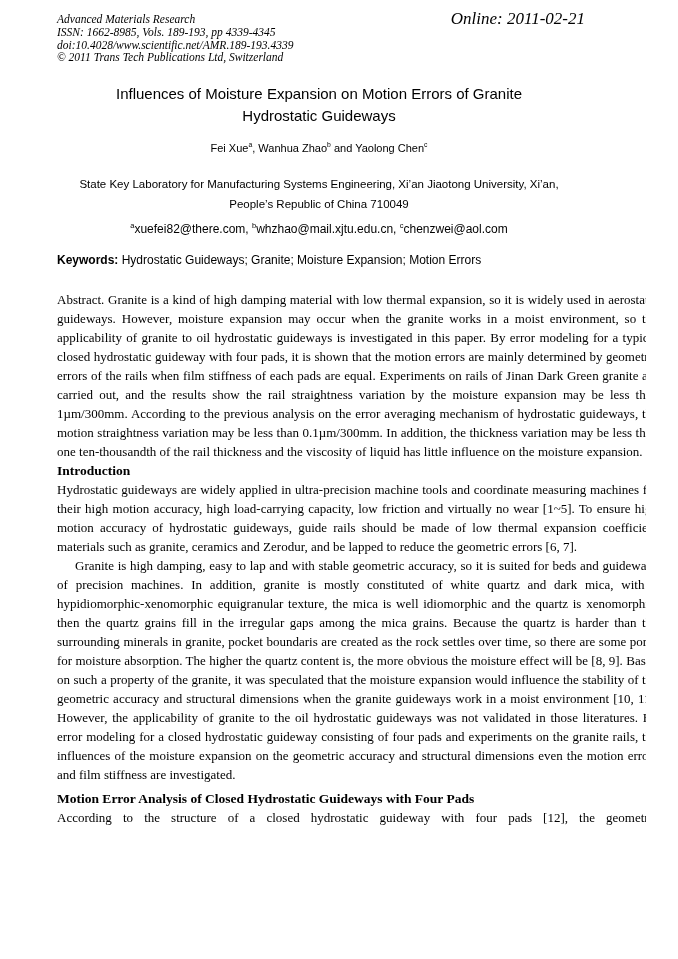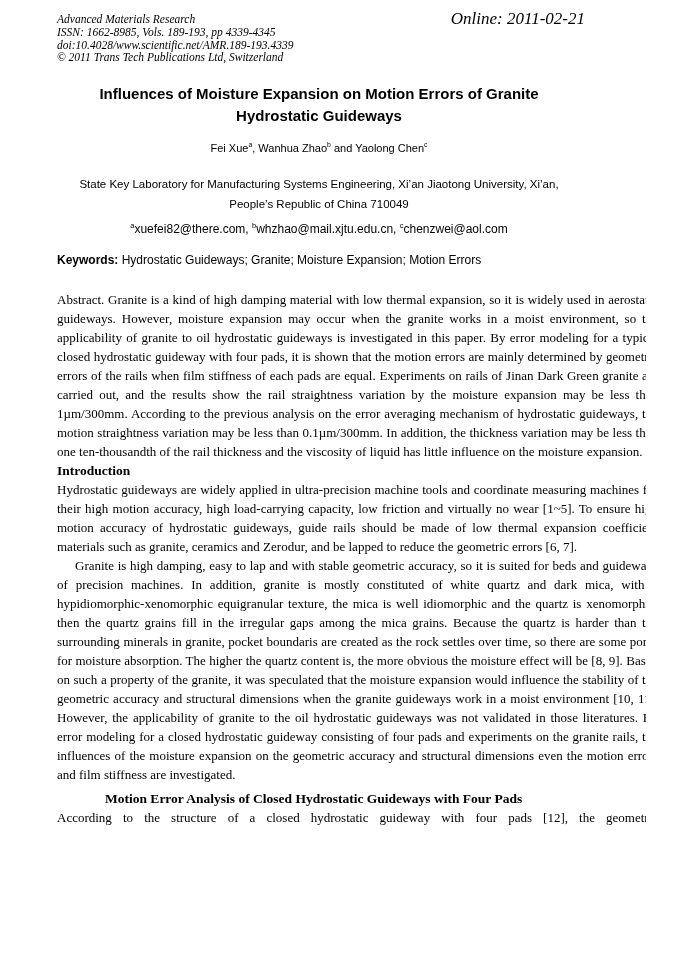--- a/index.html
+++ b/index.html
@@ -24,21 +24,21 @@
     font-family: "Liberation Serif", serif;
     font-style: italic; font-size: 17px; line-height: 12.8px;
     white-space: nowrap;
   }
   
   .front {
     position: absolute; left: 0; right: 8px; top: 83px;
     text-align: center;
     font-family: "Liberation Sans", sans-serif;
   }
-  .title { font-weight: bold; font-size: 15px; line-height: 22px; }
+  .title { font-weight: normal; font-size: 15px; line-height: 22px; }
   .authors { margin-top: 13px; font-size: 11px; line-height: 17px; }
   .authors sup, .emails sup { font-size: 62%; line-height: 0; vertical-align: super; }
   .affiliation { margin-top: 17px; font-size: 11.5px; line-height: 20px; }
   .emails { margin-top: 8px; font-size: 12px; line-height: 15px; }
   
   .keywords {
     position: absolute; left: 57px; top: 253px;
     font-family: "Liberation Sans", sans-serif;
     font-size: 12px; line-height: 15px;
   }
@@ -50,21 +50,21 @@
     font-size: 13px; line-height: 19px;
     text-align: justify;
   }
   .main p { margin: 0; }
   .abstract-label { font-weight: normal; }
   .sec-head {
     margin-top: 12px;
     font-weight: bold; font-size: 13.5px; line-height: 19px;
     text-align: left;
   }
-  .sec-head.tight { margin-top: 5px; margin-left: 48px; }
+  .sec-head.tight { margin-top: 5px; }
   .para-indent { text-indent: 18px; }
   .justify-last { text-align-last: justify; }
 </style>
 </head>
 <body>
 
 <div class="page">
 
   <div class="hdr-left">
     <div>Advanced Materials Research</div>

